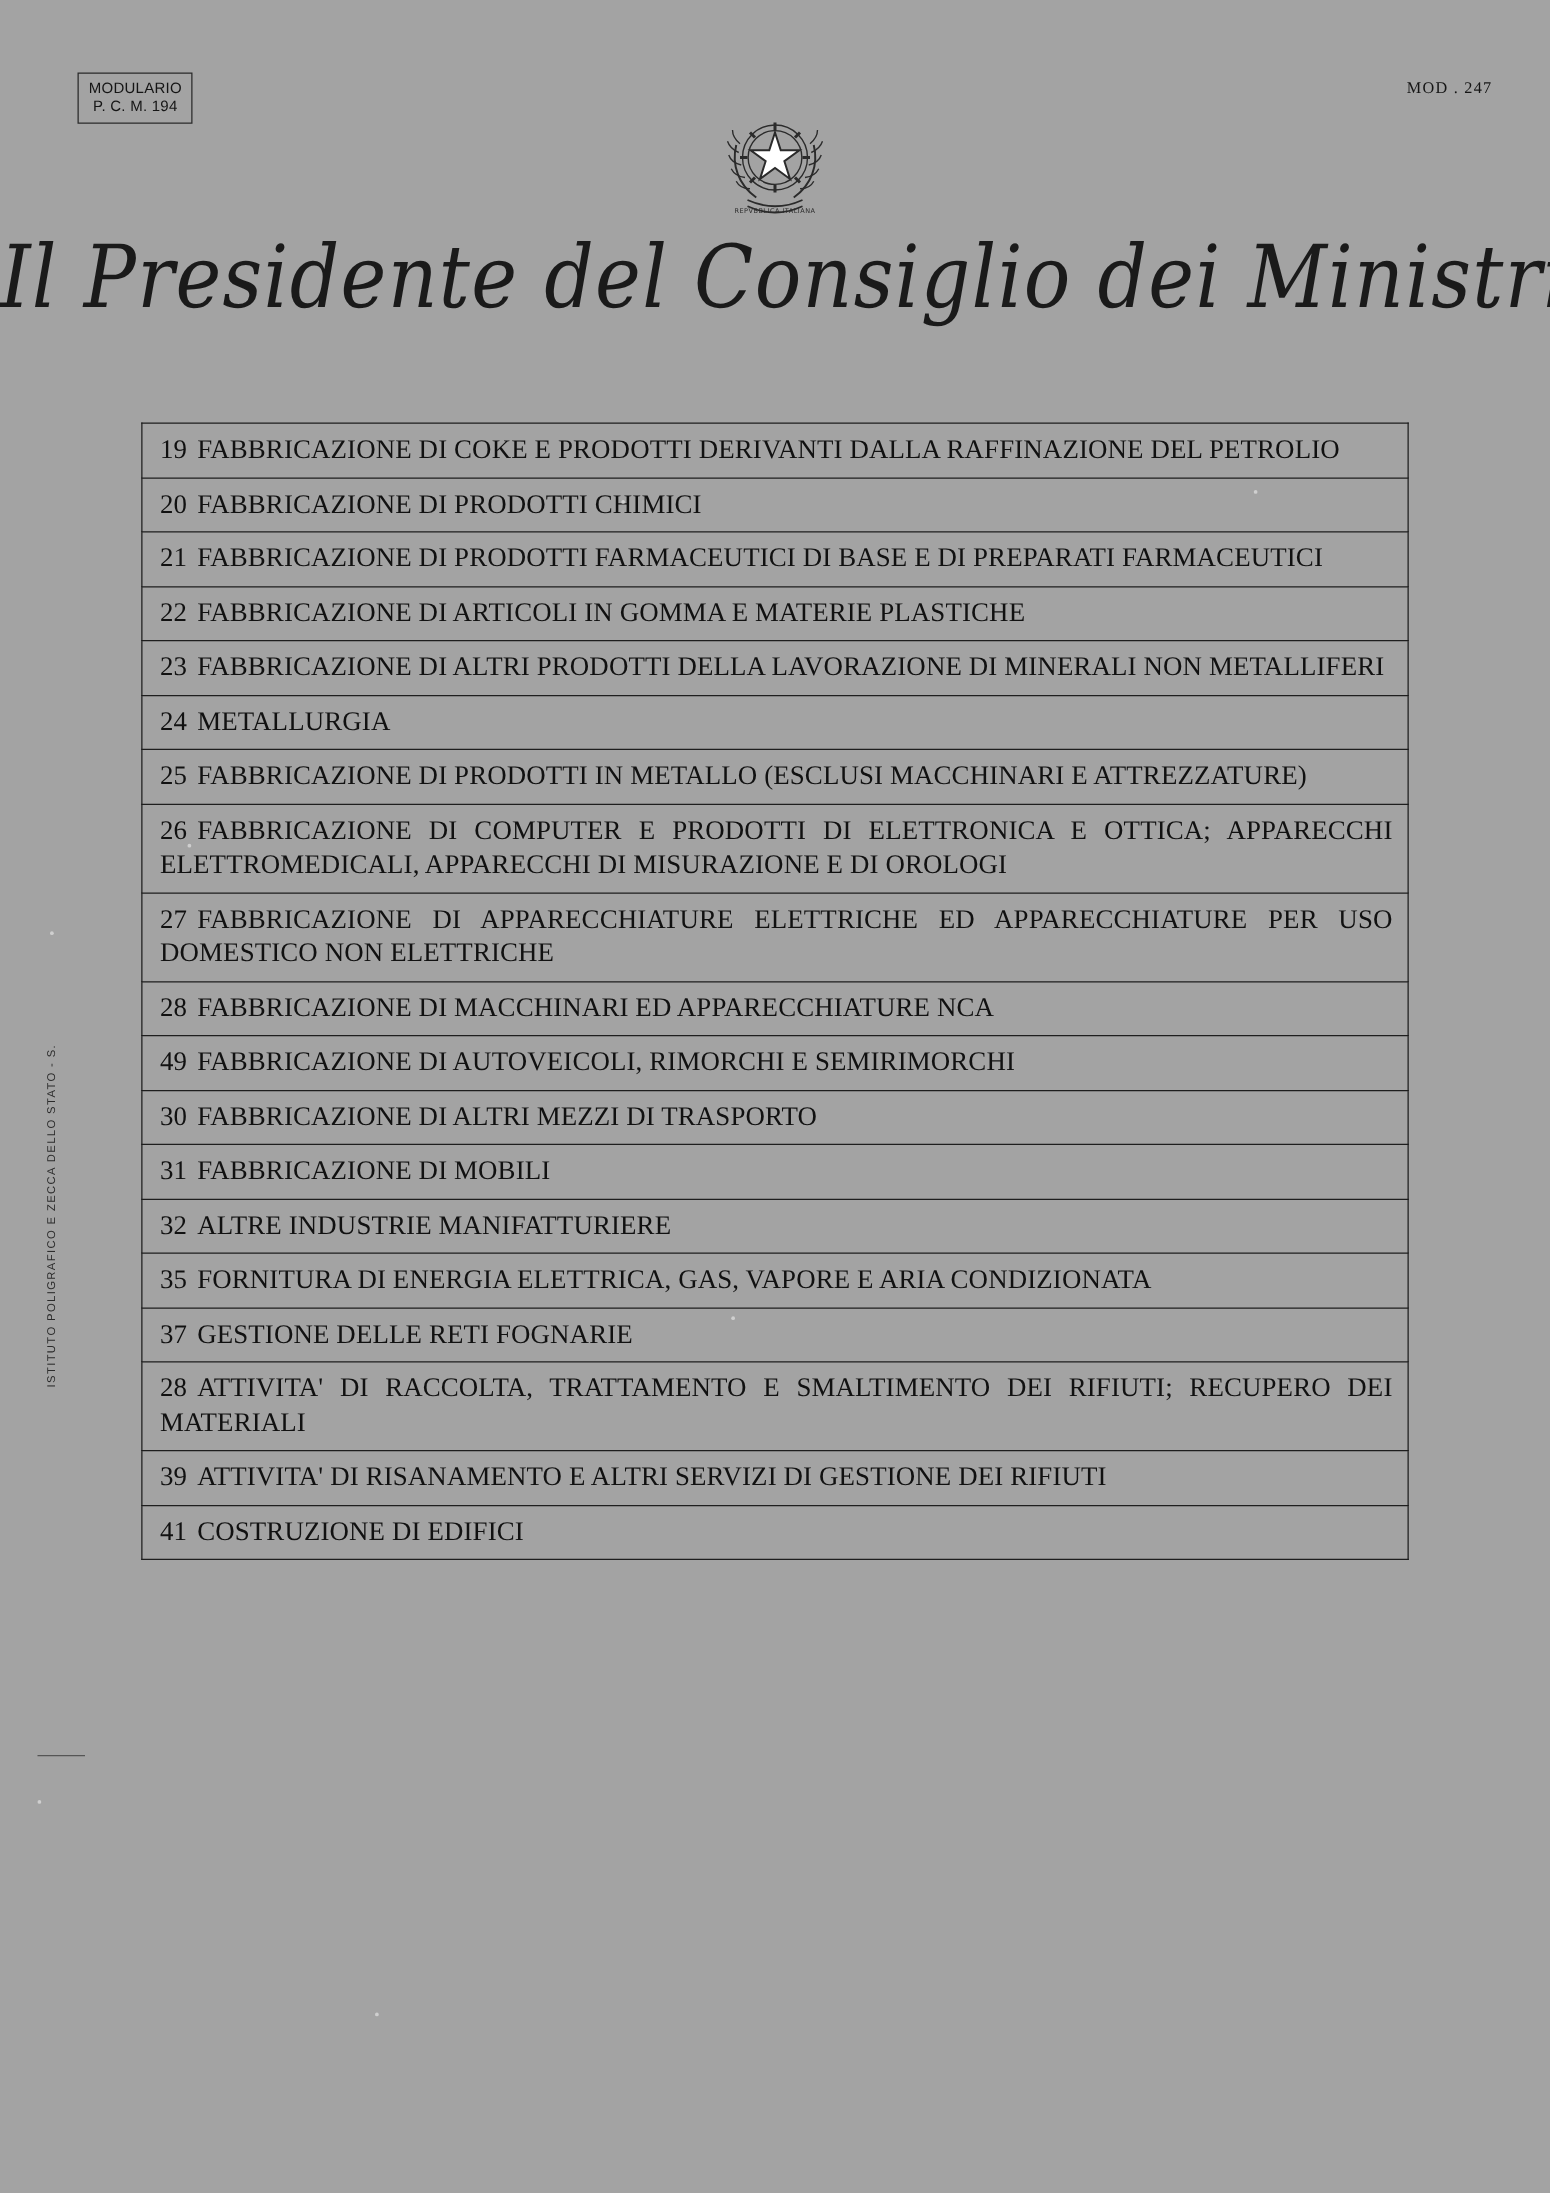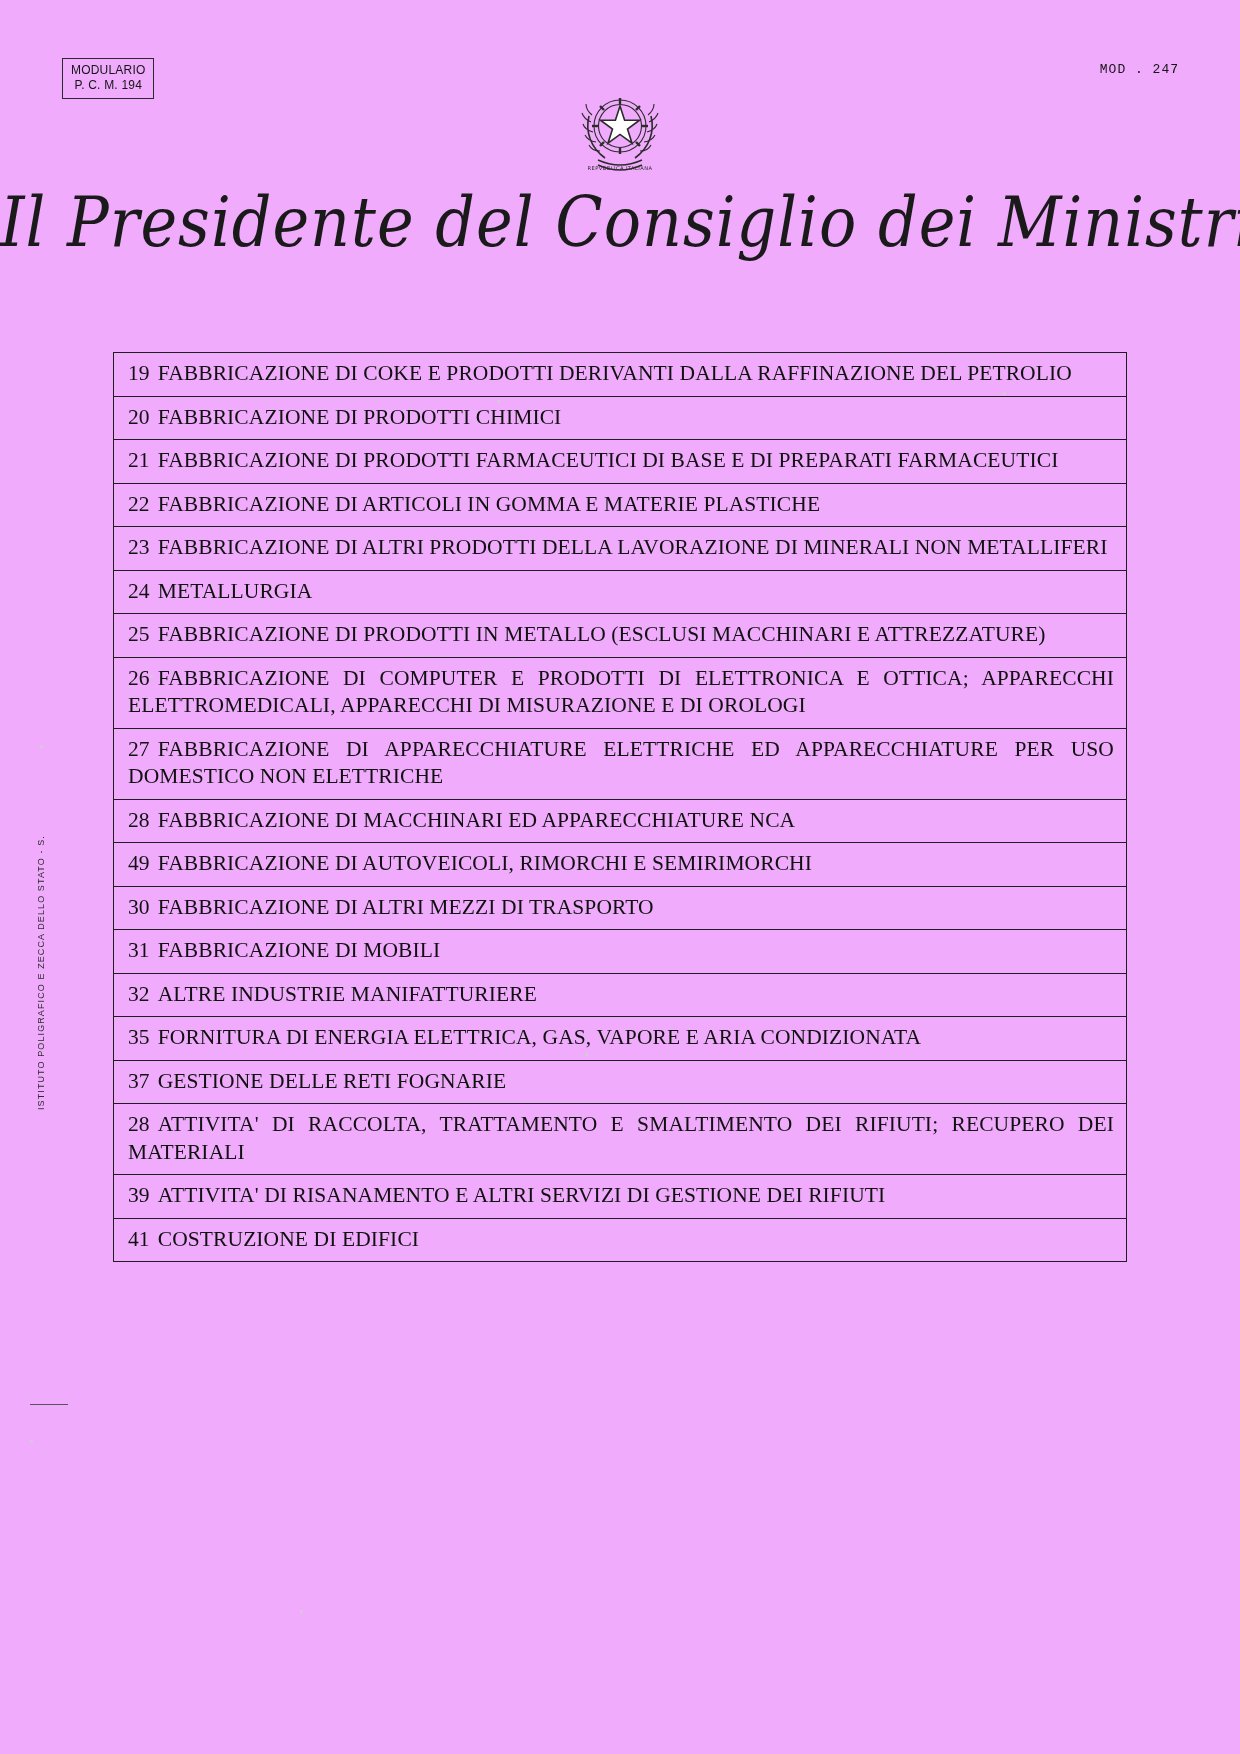--- a/index.html
+++ b/index.html
@@ -13,44 +13,44 @@
     position: relative;
     font-family: "Liberation Serif", serif;
     color: #121212;
     overflow: hidden;
   }
 
   
   .page {
     position: absolute;
     inset: 0;
-    background: #f0abfc;
+    background: #a3a3a3;
   }
 
   
   .modulario {
     position: absolute;
     left: 62px;
     top: 58px;
     border: 1px solid #2a2a2a;
     padding: 4px 8px 5px 8px;
     font-family: "Liberation Sans", sans-serif;
     font-size: 12px;
     line-height: 1.25;
     letter-spacing: 0.2px;
     text-align: center;
     color: #151515;
   }
 
   
   .mod-right {
     position: absolute;
-    right: 61px;
+    right: 46px;
     top: 62px;
-    font-family: Liberation Mono, monospace;
+    font-family: Liberation Serif, serif;
     font-size: 13px;
     letter-spacing: 1px;
     color: #151515;
   }
 
   
   .emblem {
     position: absolute;
     left: 50%;
     top: 70px;
@@ -94,21 +94,21 @@
     top: 1404px;
     width: 38px;
     height: 1px;
     background: #555;
   }
 
   
   .table-wrap {
     position: absolute;
     left: 113px;
-    top: 352px;
+    top: 338px;
     width: 1014px;
   }
   table.codes {
     width: 100%;
     border-collapse: collapse;
     table-layout: fixed;
   }
   table.codes td {
     border: 1px solid #1e1e1e;
     padding: 7px 12px 8px 14px;

